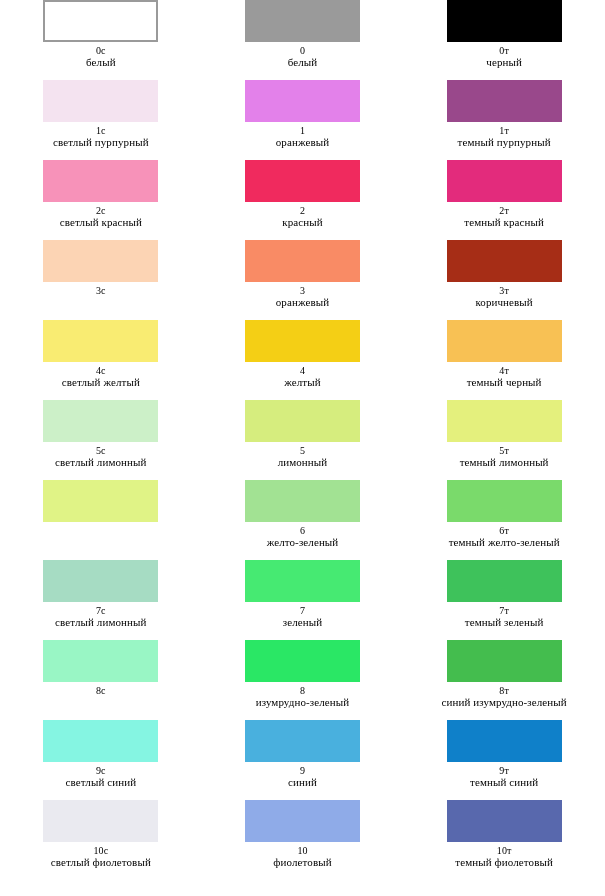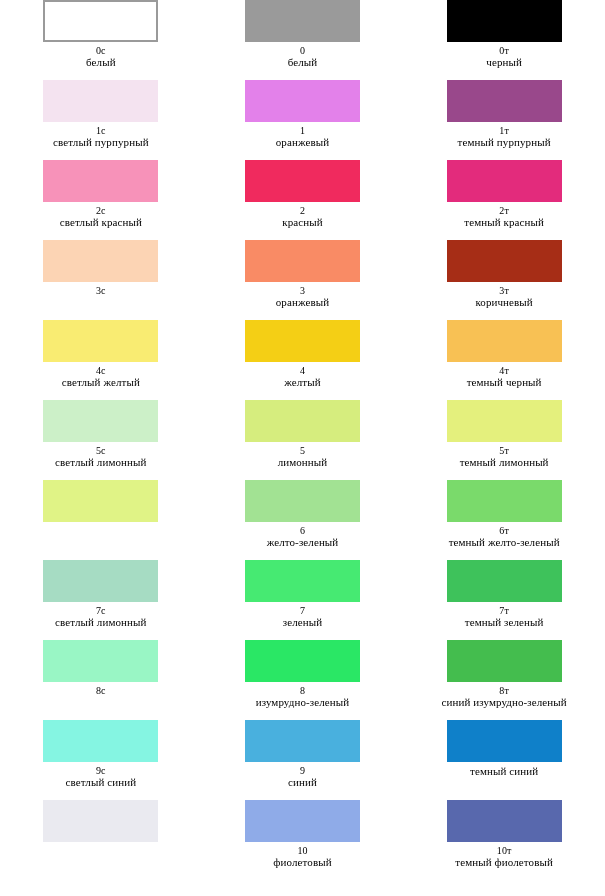--- a/index.html
+++ b/index.html
@@ -286,27 +286,32 @@
       <div class="cell">
         <div class="swatch" style="background-color: rgb(73, 176, 222);"></div>
         <div class="caption">
           <span class="code">9</span>
           <span class="name">синий</span>
         </div>
       </div>
       <div class="cell">
         <div class="swatch" style="background-color: rgb(15, 128, 201);"></div>
         <div class="caption">
+          <span class="code">9т</span>
           <span class="name">темный синий</span>
         </div>
       </div>
     </div>
     <div class="row">
       <div class="cell">
         <div class="swatch" style="background-color: rgb(234, 234, 240);"></div>
+        <div class="caption">
+          <span class="code">10с</span>
+          <span class="name">светлый фиолетовый</span>
+        </div>
       </div>
       <div class="cell">
         <div class="swatch" style="background-color: rgb(143, 171, 232);"></div>
         <div class="caption">
           <span class="code">10</span>
           <span class="name">фиолетовый</span>
         </div>
       </div>
       <div class="cell">
         <div class="swatch" style="background-color: rgb(88, 104, 173);"></div>

